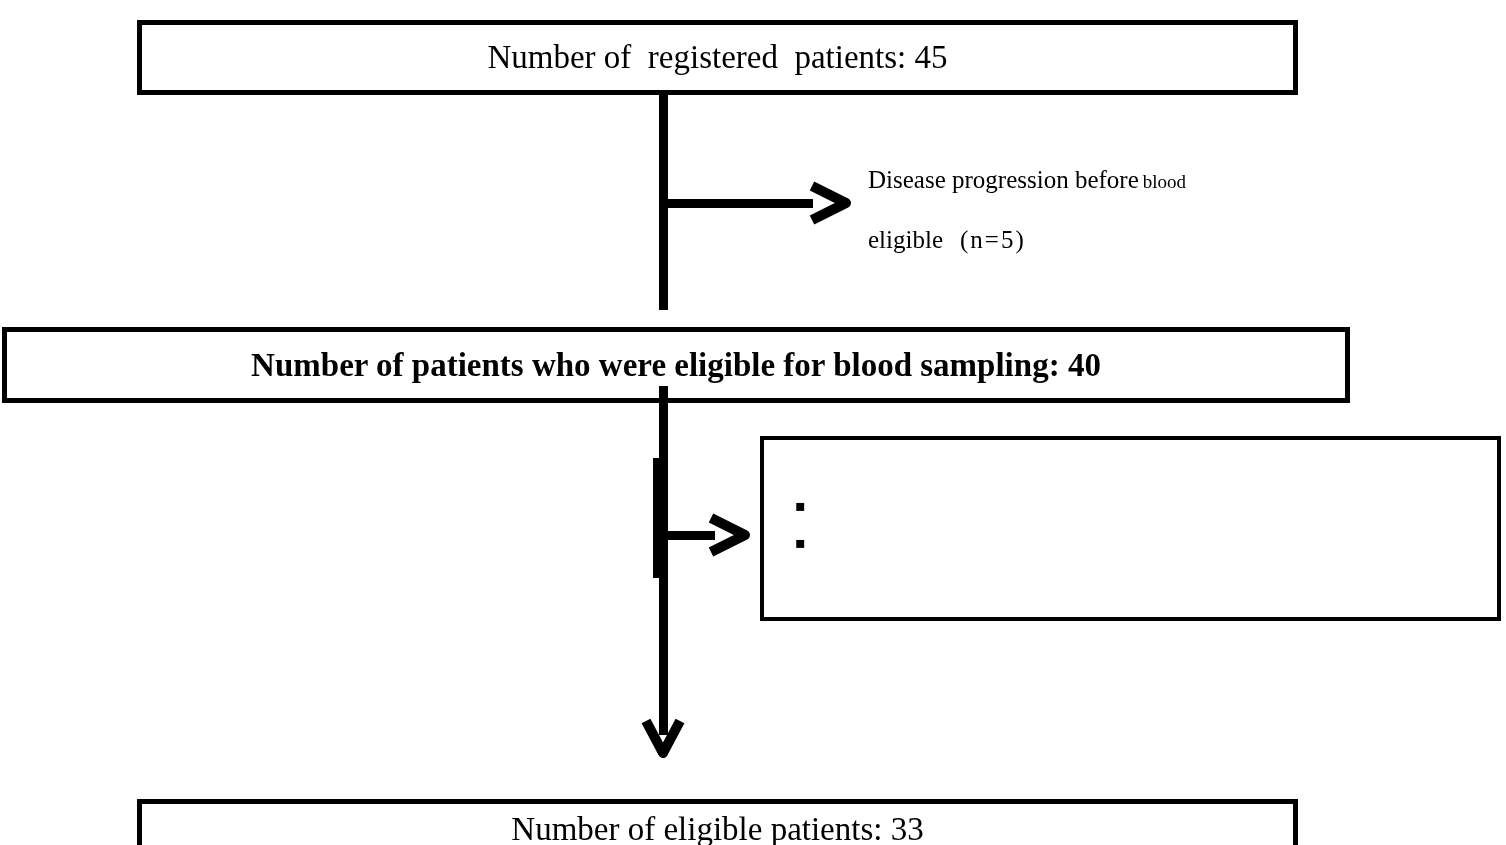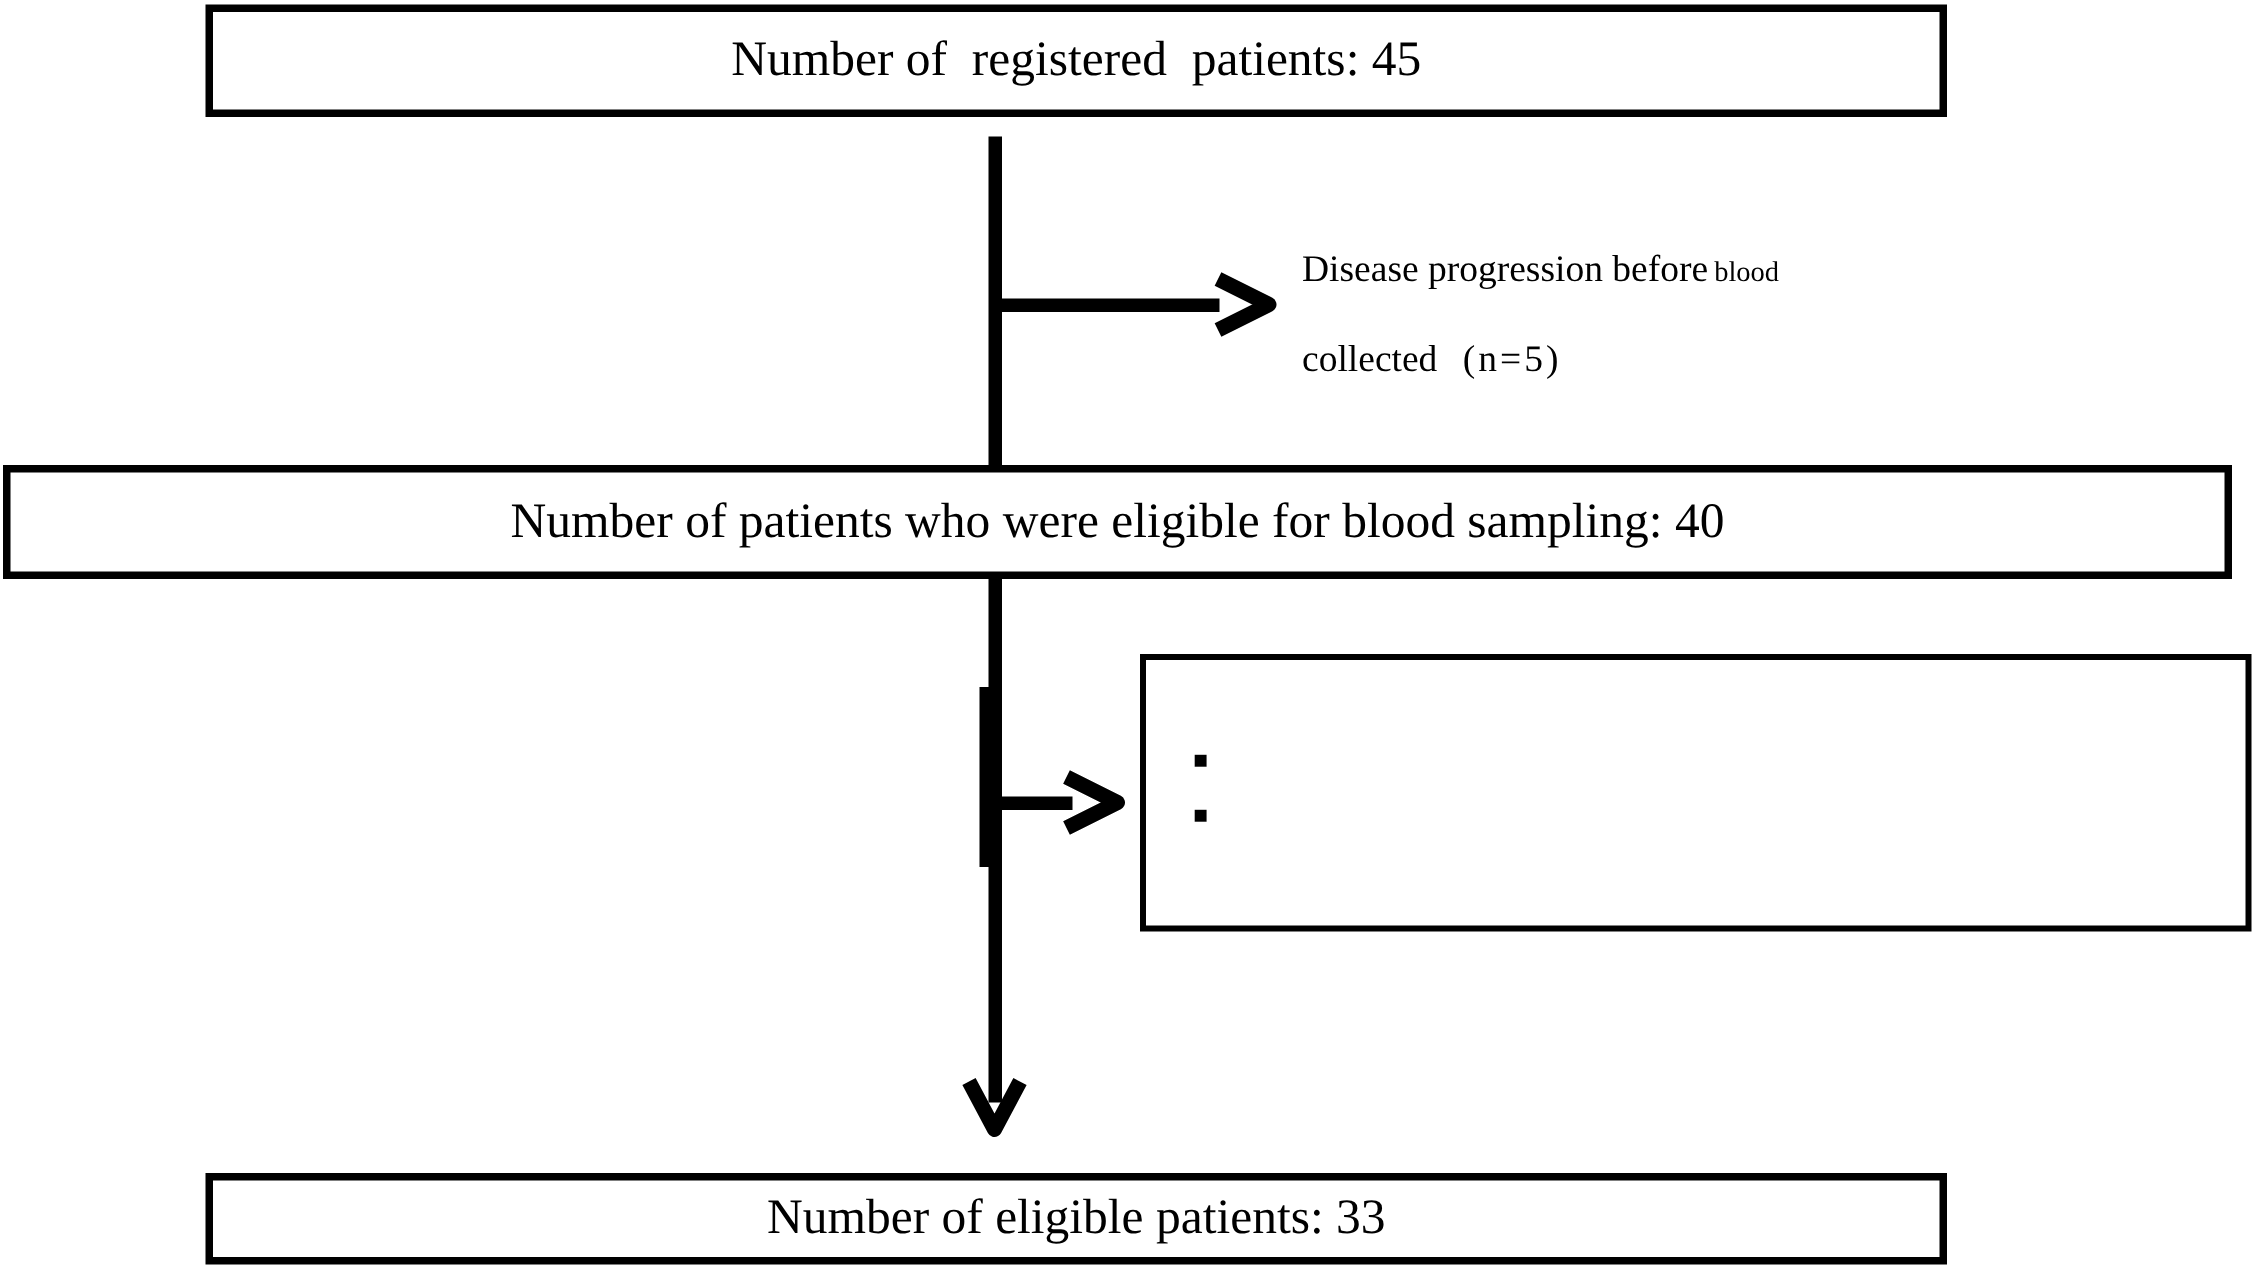--- a/index.html
+++ b/index.html
@@ -17,23 +17,24 @@
     overflow: hidden;
   }
   .fc-box {
     position: absolute;
     box-sizing: border-box;
     border: 5px solid #000000;
     background: #ffffff;
     display: flex;
     align-items: center;
     justify-content: center;
+    margin-top: 17px;
   }
   #box-registered        { left: 137px; top: 3px;   width: 1161px; height: 75px; }
-  #box-eligible-sampling { left: 2px;   top: 310px; width: 1486px; height: 76px; }
+  #box-eligible-sampling { left: 2px;   top: 310px; width: 1348px; height: 76px; font-weight: bold; }
   #box-eligible-final    { left: 137px; top: 782px; width: 1161px; height: 61px; align-items: center; }
   .box-label {
     font-size: 33px;
     white-space: pre-wrap;
     line-height: 1.1;
   }
   .line {
     position: absolute;
     background: #000000;
   }
@@ -102,21 +103,21 @@
   <svg class="arrowhead" id="head-branch-1" width="48" height="48" viewBox="0 0 48 48">
     <polyline points="8,7 42,24 8,41" fill="none" stroke="#000000" stroke-width="10" stroke-linejoin="round" stroke-linecap="butt"></polyline>
   </svg>
 
   <div id="exclusion-progression">
     <div>
       <span class="note-main">Disease progression before</span>
       <span class="note-small">blood</span>
     </div>
     <div>
-      <span class="note-main">collected</span>
+      <span class="note-main">eligible</span>
       <span class="note-main n-count">(n=5)</span>
     </div>
   </div>
 
   <div class="fc-box" id="box-eligible-sampling">
     <span class="box-label">Number of patients who were eligible for blood sampling: 40</span>
   </div>
 
   <div class="line" id="line-down-2"></div>
   <div class="line" id="line-down-2b"></div>

